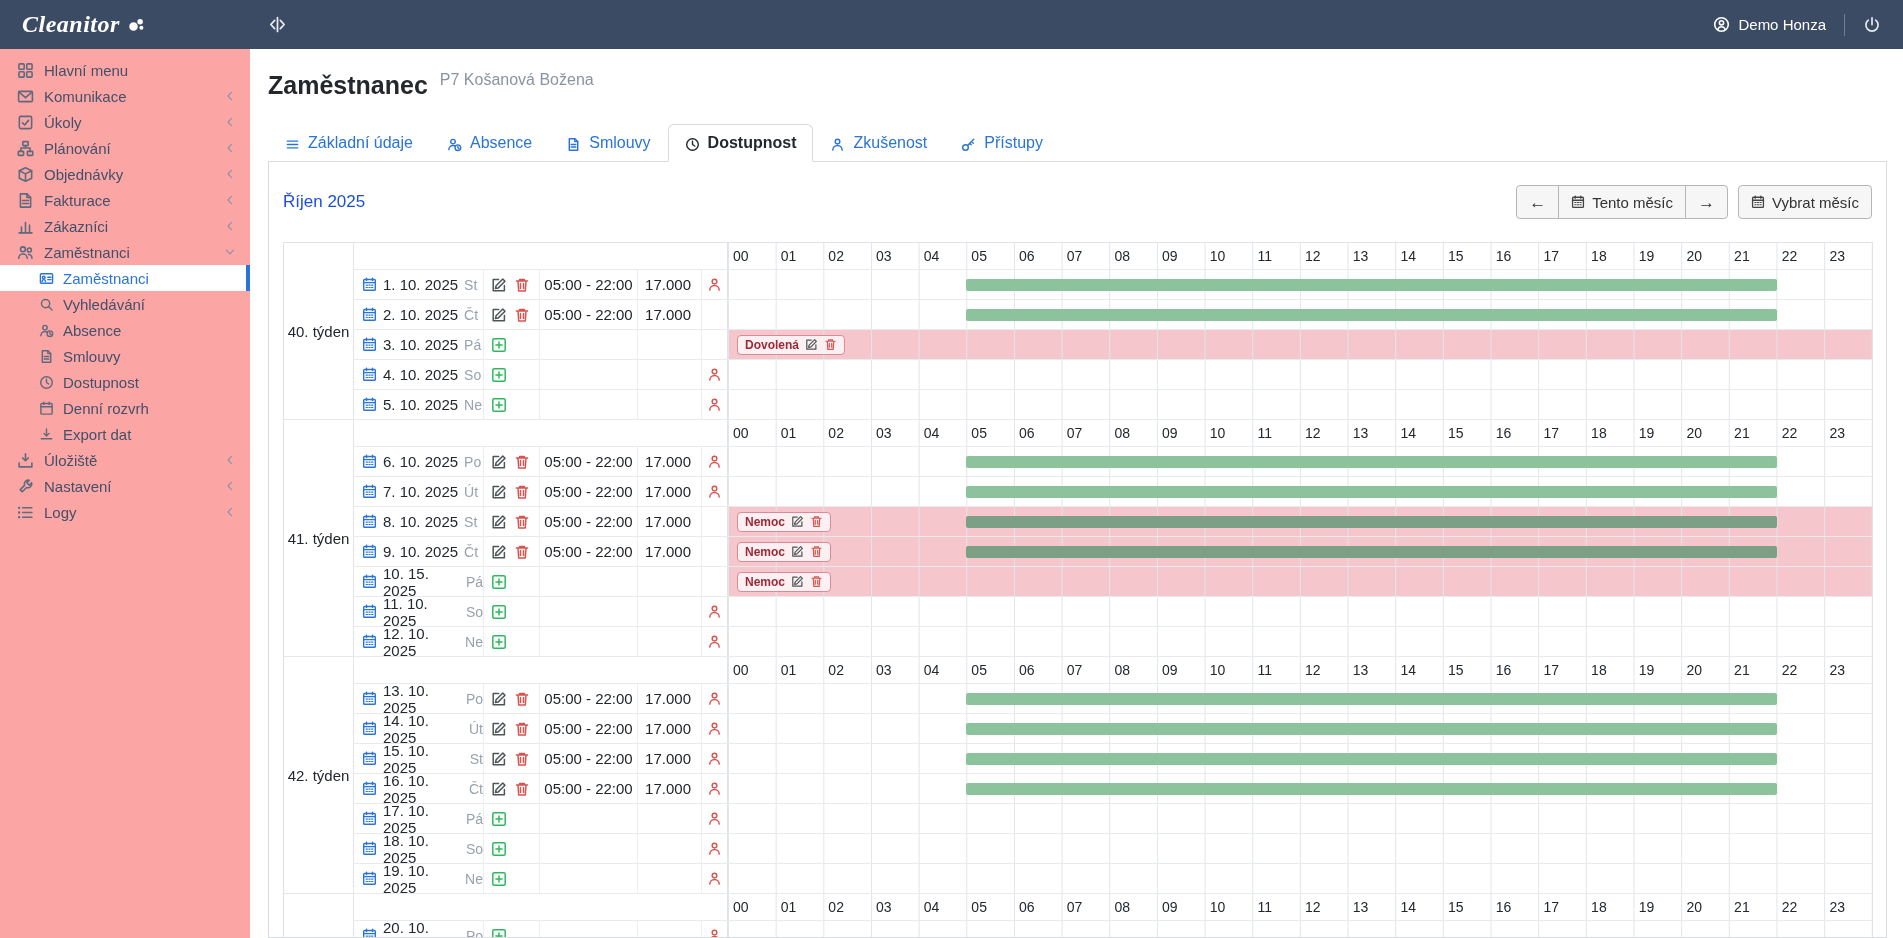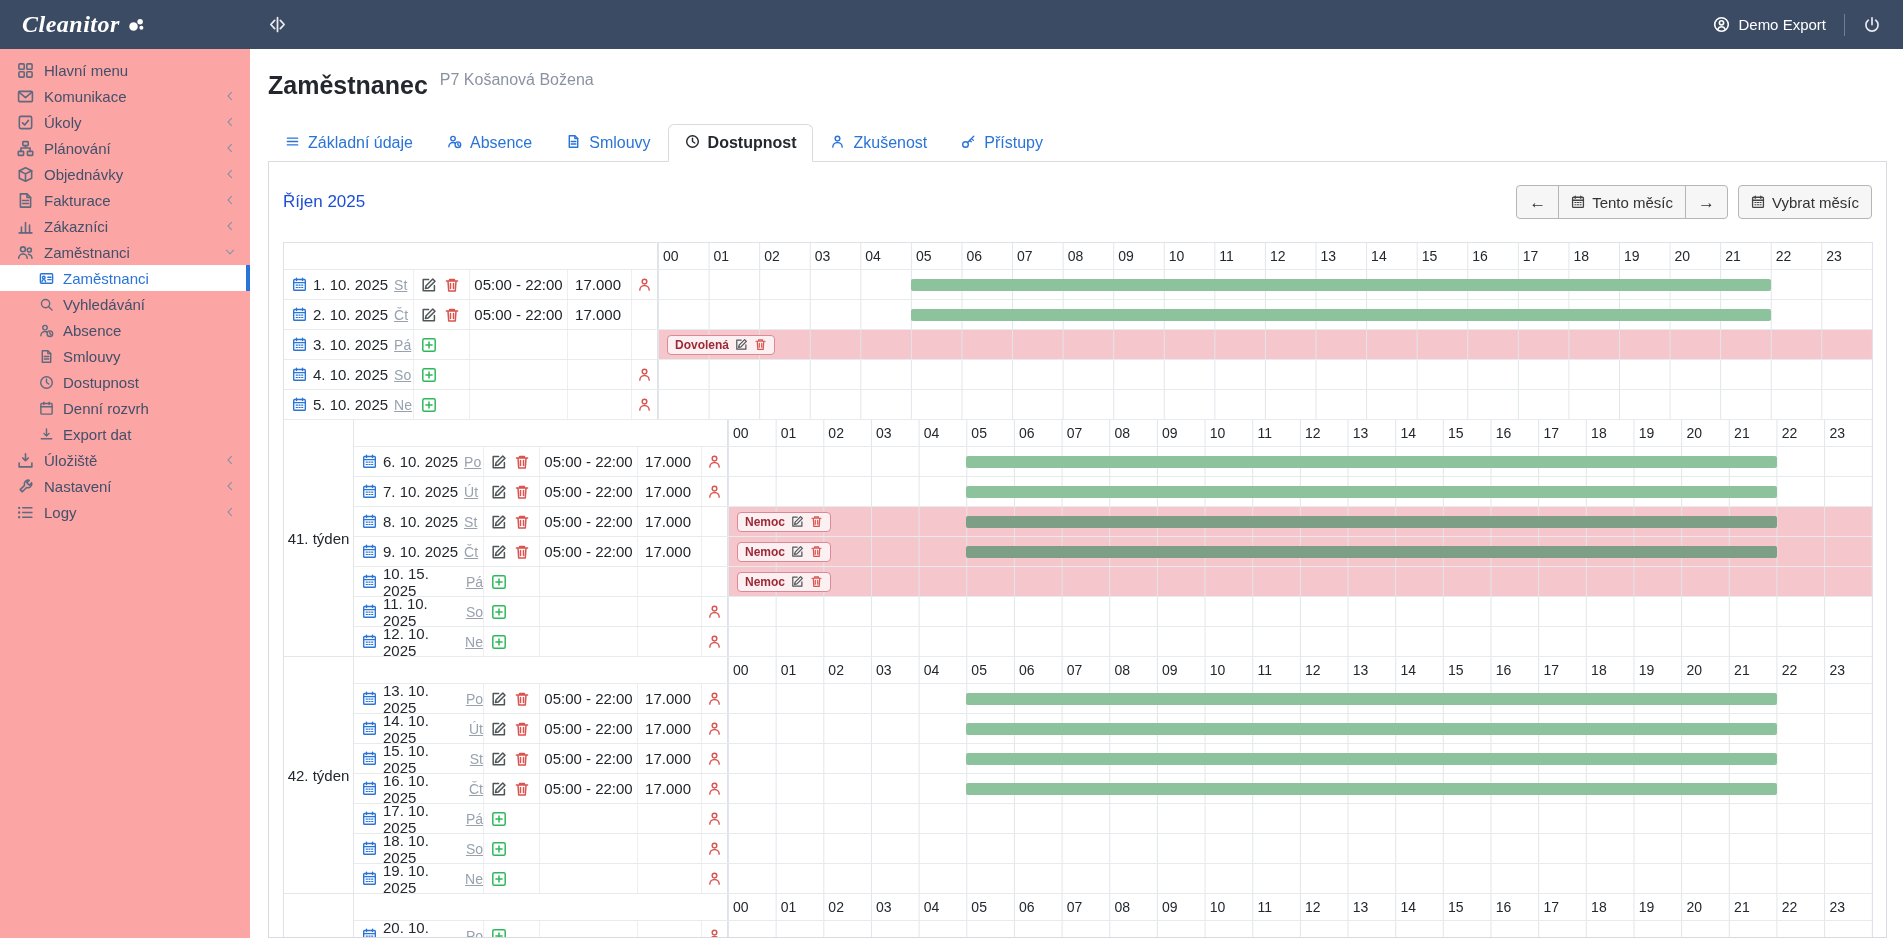--- a/index.html
+++ b/index.html
@@ -35,21 +35,21 @@
   .sub-item.active .ic { color: #2a74d8; }
   .sub-item.active::after { content: ""; position: absolute; right: 0; top: 0; bottom: 0; width: 4px; background: #2a74d8; }
 
   
   .main { position: absolute; top: 49px; left: 250px; right: 0; bottom: 0; padding: 14px 16px 0 18px; display: flex; flex-direction: column; overflow: hidden; }
   .page-head { display: flex; align-items: flex-start; gap: 12px; margin: 8px 0 24px; }
   .page-title { font-size: 25px; font-weight: 700; color: #23282e; }
   .page-subtitle { font-size: 16px; color: #8a93a2; }
 
   .tabs { display: flex; border-bottom: 1px solid #d8dbe0; }
-  .tab { display: flex; align-items: flex-start; gap: 8px; padding: 9px 16px; font-size: 16px; color: #2a74d8; cursor: pointer;
+  .tab { display: flex; align-items: flex-end; gap: 8px; padding: 9px 16px; font-size: 16px; color: #2a74d8; cursor: pointer;
          border: 1px solid transparent; margin-bottom: -1px; }
   .tab .ic { width: 15px; height: 15px; }
   .tab.active { background: #fff; color: #23282e; font-weight: 600; border-color: #d8dbe0; border-bottom: 1px solid #fff; border-radius: 6px 6px 0 0; }
 
   .card { flex: 1; border: 1px solid #d8dbe0; border-top: none; padding: 20px 14px; overflow: hidden; }
   .card-head { display: flex; justify-content: space-between; align-items: center; height: 40px; margin-bottom: 20px; }
   .month-title { font-size: 17px; font-weight: 400; color: #1d4ed8; }
   .toolbar { display: flex; gap: 10px; }
   .btn { display: inline-flex; align-items: center; gap: 7px; height: 34px; padding: 0 12px; background: #f6f6f6;
          border: 1px solid #b6b6b6; border-radius: 4px; font-size: 15px; color: #333; cursor: pointer; font-family: inherit; }
@@ -64,21 +64,21 @@
   .sched { width: 1590px; border: 1px solid #dfe3e8; }
   .week { display: flex; }
   .week-label { width: 70px; border-right: 1px solid #e4e7ea; border-bottom: 1px solid #e4e7ea;
                 display: flex; align-items: center; justify-content: center; font-size: 15px; color: #23282e; }
   .week-rows { flex: 1; display: flex; flex-direction: column; }
   .row { display: flex; height: 30px; border-bottom: 1px solid #e8ebee; }
   .row.hours-row { height: 27px; }
   .cell { display: flex; align-items: center; }
   .c-date { width: 130px; gap: 6px; padding-left: 8px; font-size: 15px; color: #23282e; border-right: 1px solid #eceef1; }
   .c-date .ic { width: 15px; height: 15px; color: #2a74d8; cursor: pointer; }
-  .dow { color: #98a2ae; font-size: 14px; text-decoration: underline; }
+  .dow { color: #98a2ae; font-size: 14px; }
   .c-actions { width: 56px; gap: 7px; padding-left: 7px; border-right: 1px solid #eceef1; }
   .c-actions .ic { width: 16px; height: 16px; }
   .c-time { width: 98px; justify-content: center; font-size: 15px; border-right: 1px solid #eceef1; }
   .c-hours { width: 64px; justify-content: flex-end; padding-right: 10px; font-size: 15px; border-right: 1px solid #eceef1; }
   .c-person { width: 26px; justify-content: center; border-right: 1px solid #dfe3e8; }
   .c-person .ic { width: 15px; height: 15px; }
   .c-left-empty { width: 374px; border-right: 1px solid #dfe3e8; }
   .c-timeline { flex: 1; position: relative; }
   .c-timeline, .hour-labels { background-image: linear-gradient(to right, #e2e5e9 1px, transparent 1px); background-size: calc(100%/24) 100%; }
   .hour-labels { flex: 1; display: flex; }
@@ -117,21 +117,21 @@
     </button>
     <div class="topbar-spacer"></div>
     <div class="user-chip">
       <span class="ic">
           <svg viewBox="0 0 16 16" fill="none" stroke="currentColor" stroke-width="1.5" stroke-linecap="round" stroke-linejoin="round">
             <circle cx="8" cy="8" r="6.4"></circle>
             <circle cx="8" cy="6.4" r="2"></circle>
             <path d="M4.4 12.8c.7-1.7 2-2.7 3.6-2.7s2.9 1 3.6 2.7"></path>
           </svg>
         </span>
-      <span>Demo Export</span>
+      <span>Demo Honza</span>
     </div>
     <div class="topbar-divider"></div>
     <button class="power-btn">
       <span class="ic">
           <svg viewBox="0 0 16 16" fill="none" stroke="currentColor" stroke-width="1.5" stroke-linecap="round" stroke-linejoin="round">
             <path d="M8 1.6v6"></path>
             <path d="M11.3 3.7a5.4 5.4 0 1 1-6.6 0"></path>
           </svg>
         </span>
     </button>
@@ -457,20 +457,21 @@
                 <path d="M1.8 6h12.4M4.8 1.2v2.6M11.2 1.2v2.6"></path>
                 <path d="M4.4 8.6h1.4M7.3 8.6h1.4M10.2 8.6h1.4M4.4 11.2h1.4M7.3 11.2h1.4M10.2 11.2h1.4" stroke-width="1.2"></path>
               </svg>
             </span>
           <span>Vybrat měsíc</span>
         </button>
       </div>
     </div>
     <div class="sched">
         <div class="week">
+          <div class="week-label">40. týden</div>
           <div class="week-rows">
             <div class="row hours-row">
               <div class="cell c-left-empty"></div>
               <div class="hour-labels">
                 <span>00</span>
                 <span>01</span>
                 <span>02</span>
                 <span>03</span>
                 <span>04</span>
                 <span>05</span>

